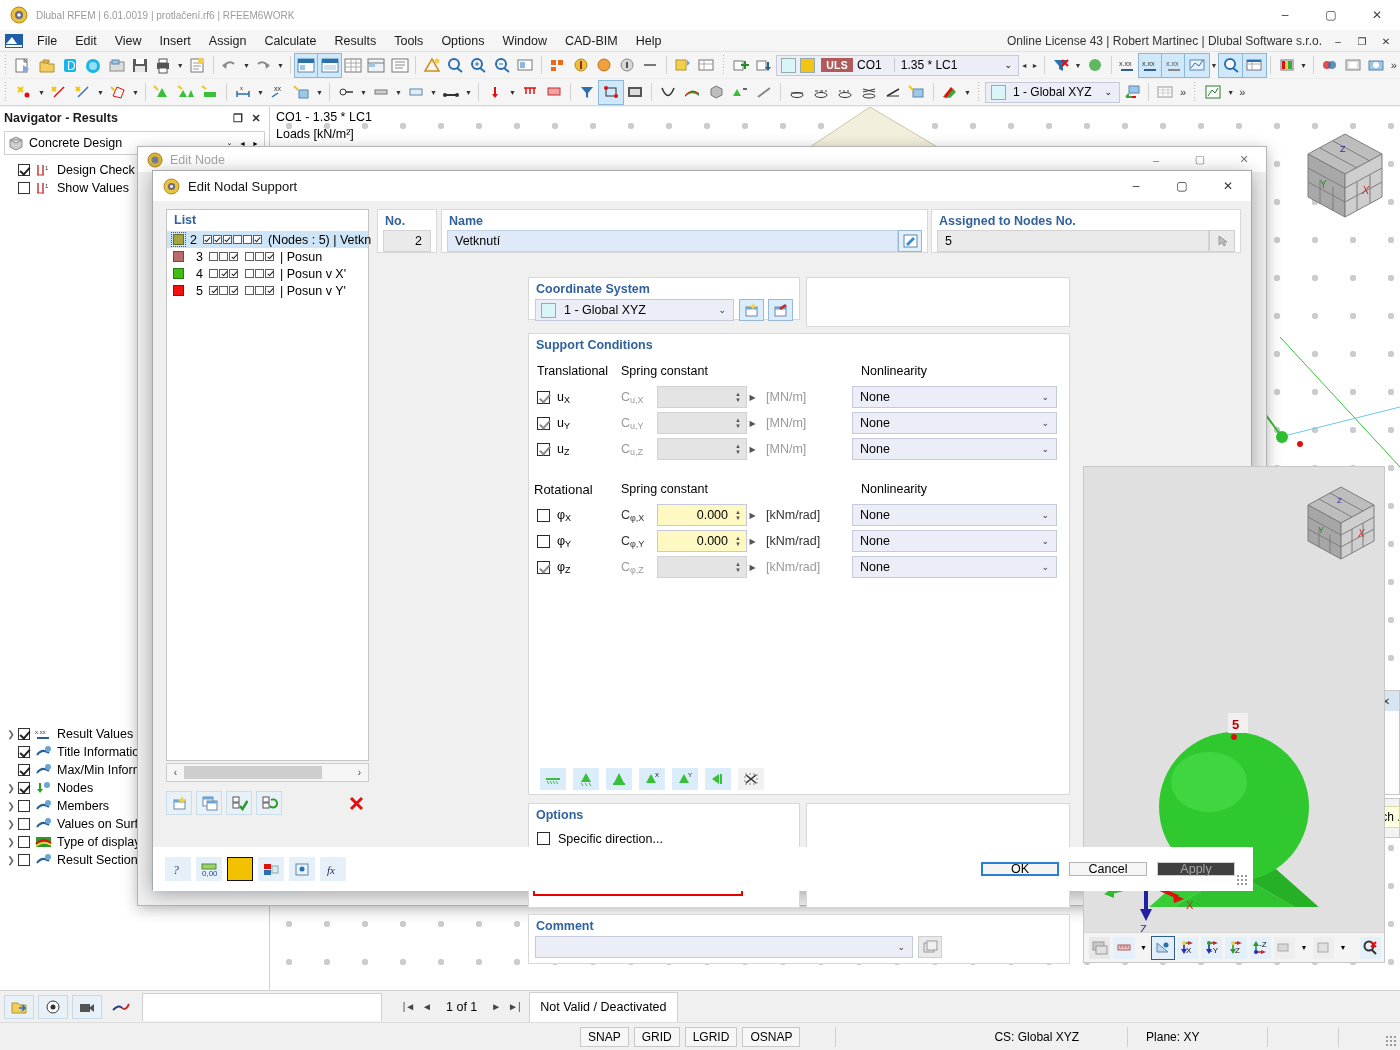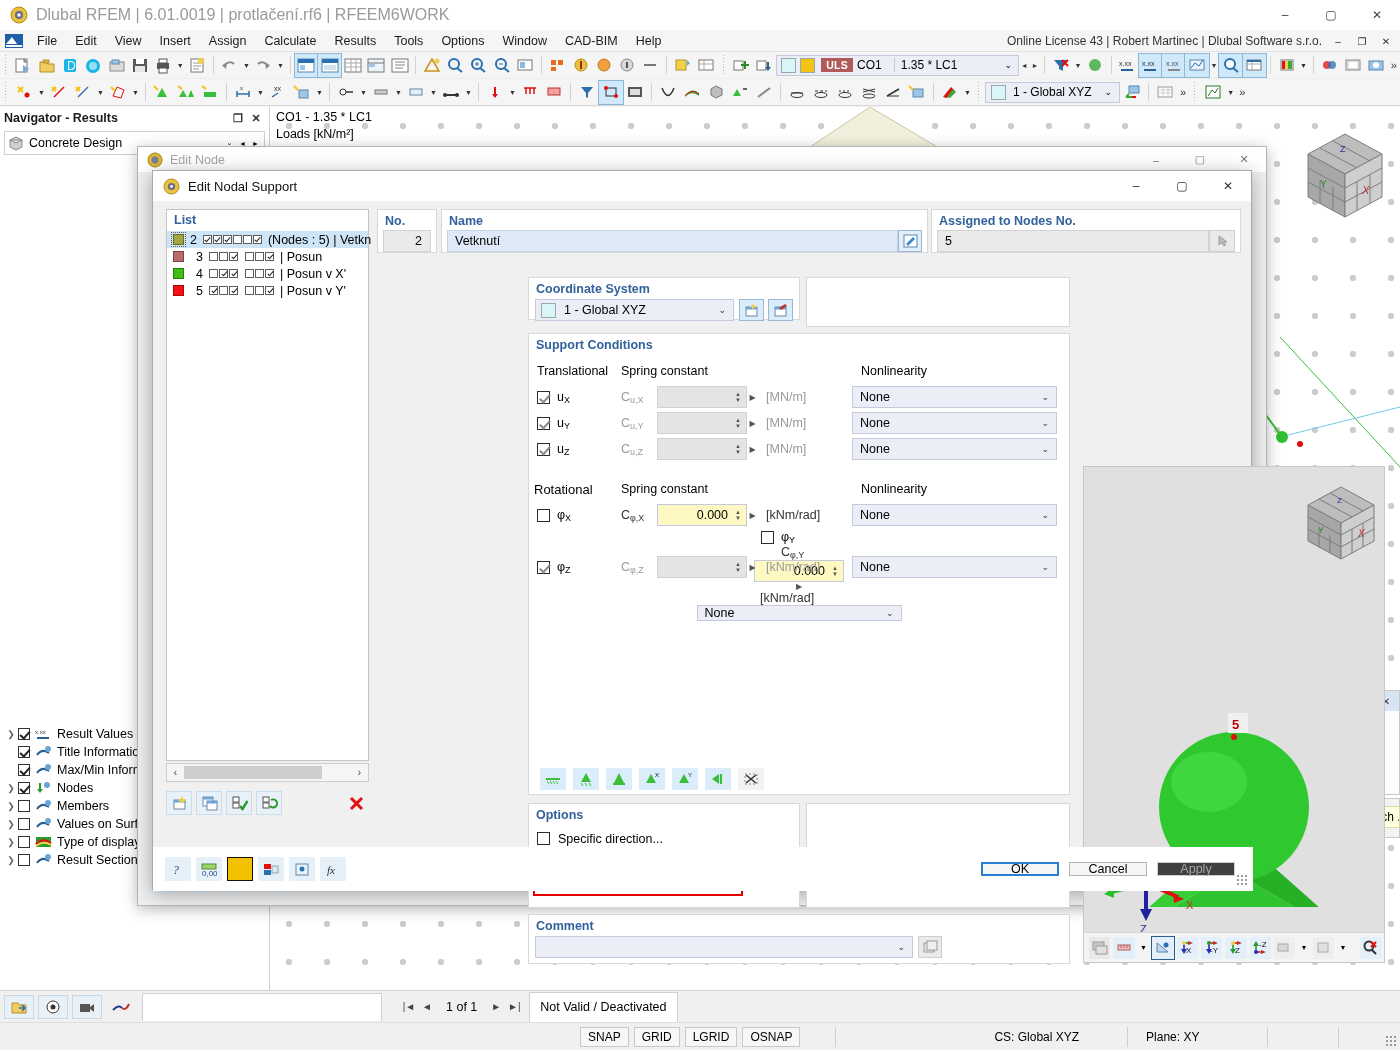--- a/index.html
+++ b/index.html
@@ -8,21 +8,21 @@
     width:1400px; height:1050px; overflow:hidden;
     font-family:"Liberation Sans", sans-serif; font-size:12px;
     background:#f0f0f0; color:#000; position:relative;
     -webkit-font-smoothing:antialiased;
   }
   .abs { position:absolute; }
 
   
   #titlebar { left:0; top:0; width:1400px; height:30px; background:#ffffff; display:flex; align-items:center; }
   #titlebar .tb-icon { width:18px; height:18px; margin:0 8px 0 10px; }
-  #titlebar .tb-text { color:#9a9a9a; font-size:16px; }
+  #titlebar .tb-text { color:#9a9a9a; font-size:10px; }
   .winbtns { position:absolute; right:0; top:0; display:flex; height:30px; }
   .winbtn { width:46px; height:30px; display:flex; align-items:center; justify-content:center; color:#444; font-size:12px; }
 
   
   #menubar { left:0; top:30px; width:1400px; height:22px; background:#f5f5f5; display:flex; align-items:center; border-bottom:1px solid #e2e2e2;}
   #menubar .mlogo { width:20px; height:16px; margin:0 4px 0 4px; position:relative; }
   #menubar .mi { padding:2px 9px; font-size:12.5px; color:#1a1a1a; }
   #license { position:absolute; right:78px; top:30px; height:22px; display:flex; align-items:center; font-size:12px; color:#333; }
   .winbtns2 { position:absolute; right:2px; top:31px; display:flex; }
   .winbtn2 { width:24px; height:20px; display:flex; align-items:center; justify-content:center; font-size:10px; color:#333; }
@@ -244,20 +244,42 @@
   <div id="navcombo">
     <svg width="18" height="16">
       <polygon points="3,5 9,2 15,5 15,12 9,15 3,12" fill="#cfcfcf" stroke="#8b8b8b"></polygon>
       <polygon points="3,5 9,8 15,5" fill="#e6e6e6" stroke="#8b8b8b"></polygon>
     </svg>
     <span class="lbl">Concrete Design</span>
     <span class="navspin">⌄</span>
     <span class="navspin">◄</span>
     <span class="navspin">►</span>
   </div>
+  <div class="navtree" id="navTopTree">
+      <div class="trow">
+        <span style="width: 14px;"></span>
+        <span class="tcb ck"></span>
+        <svg width="17" height="14" class="ticon">
+          <path d="M3 2 L3 12 M8 2 L8 12" stroke="#c03030" stroke-width="1.4"></path>
+          <path d="M2 12h7" stroke="#c03030"></path>
+          <text x="10" y="7" font-size="6" fill="#333" font-family="Liberation Sans">1</text>
+        </svg>
+        <span>Design Check</span>
+      </div>
+      <div class="trow">
+        <span style="width: 14px;"></span>
+        <span class="tcb"></span>
+        <svg width="17" height="14" class="ticon">
+          <path d="M3 2 L3 12 M8 2 L8 12" stroke="#c03030" stroke-width="1.4"></path>
+          <path d="M2 12h7" stroke="#c03030"></path>
+          <text x="10" y="7" font-size="6" fill="#333" font-family="Liberation Sans">1</text>
+        </svg>
+        <span>Show Values</span>
+      </div>
+    </div>
   <div class="navtree" id="navBottomTree" style="position:absolute;left:0;top:612px;width:268px">
       <div class="trow">
         <span class="texp">❯</span>
         <span class="tcb ck"></span>
         <svg width="17" height="14" class="ticon">
           <text x="0" y="7" font-size="6" fill="#333" font-family="Liberation Sans">x.xx</text>
           <path d="M2 11h12" stroke="#2a5f92" stroke-width="2"></path>
         </svg>
         <span>Result Values</span>
       </div>
@@ -1205,21 +1227,21 @@
               <span>▼</span>
             </span>
           </div>
           <span class="spintri">▶</span>
           <span class="unit" style="width: 86px;">[kNm/rad]</span>
           <div class="ddown" style="width: 205px; padding-left: 7px;">
             <span>None</span>
             <span class="cv">⌄</span>
           </div>
         </div>
-        <div class="rowline" style="margin-top: 4px; flex-direction: column;">
+        <div class="rowline" style="margin-top: 4px;">
           <div style="width: 92px; display: flex; align-items: center; padding-left: 8px;">
             <span class="cb"></span>
             <span class="sublbl" style="margin-left: 7px;">φ<span class="sub">Y</span></span>
           </div>
           <span style="width: 36px; font-size: 12.5px; color: rgb(51, 51, 51);">C<span class="sub">φ,Y</span></span>
           <div class="spin" style="width: 90px;">
             <span>0.000</span>
             <span class="spinbtns">
               <span>▲</span>
               <span>▼</span>

